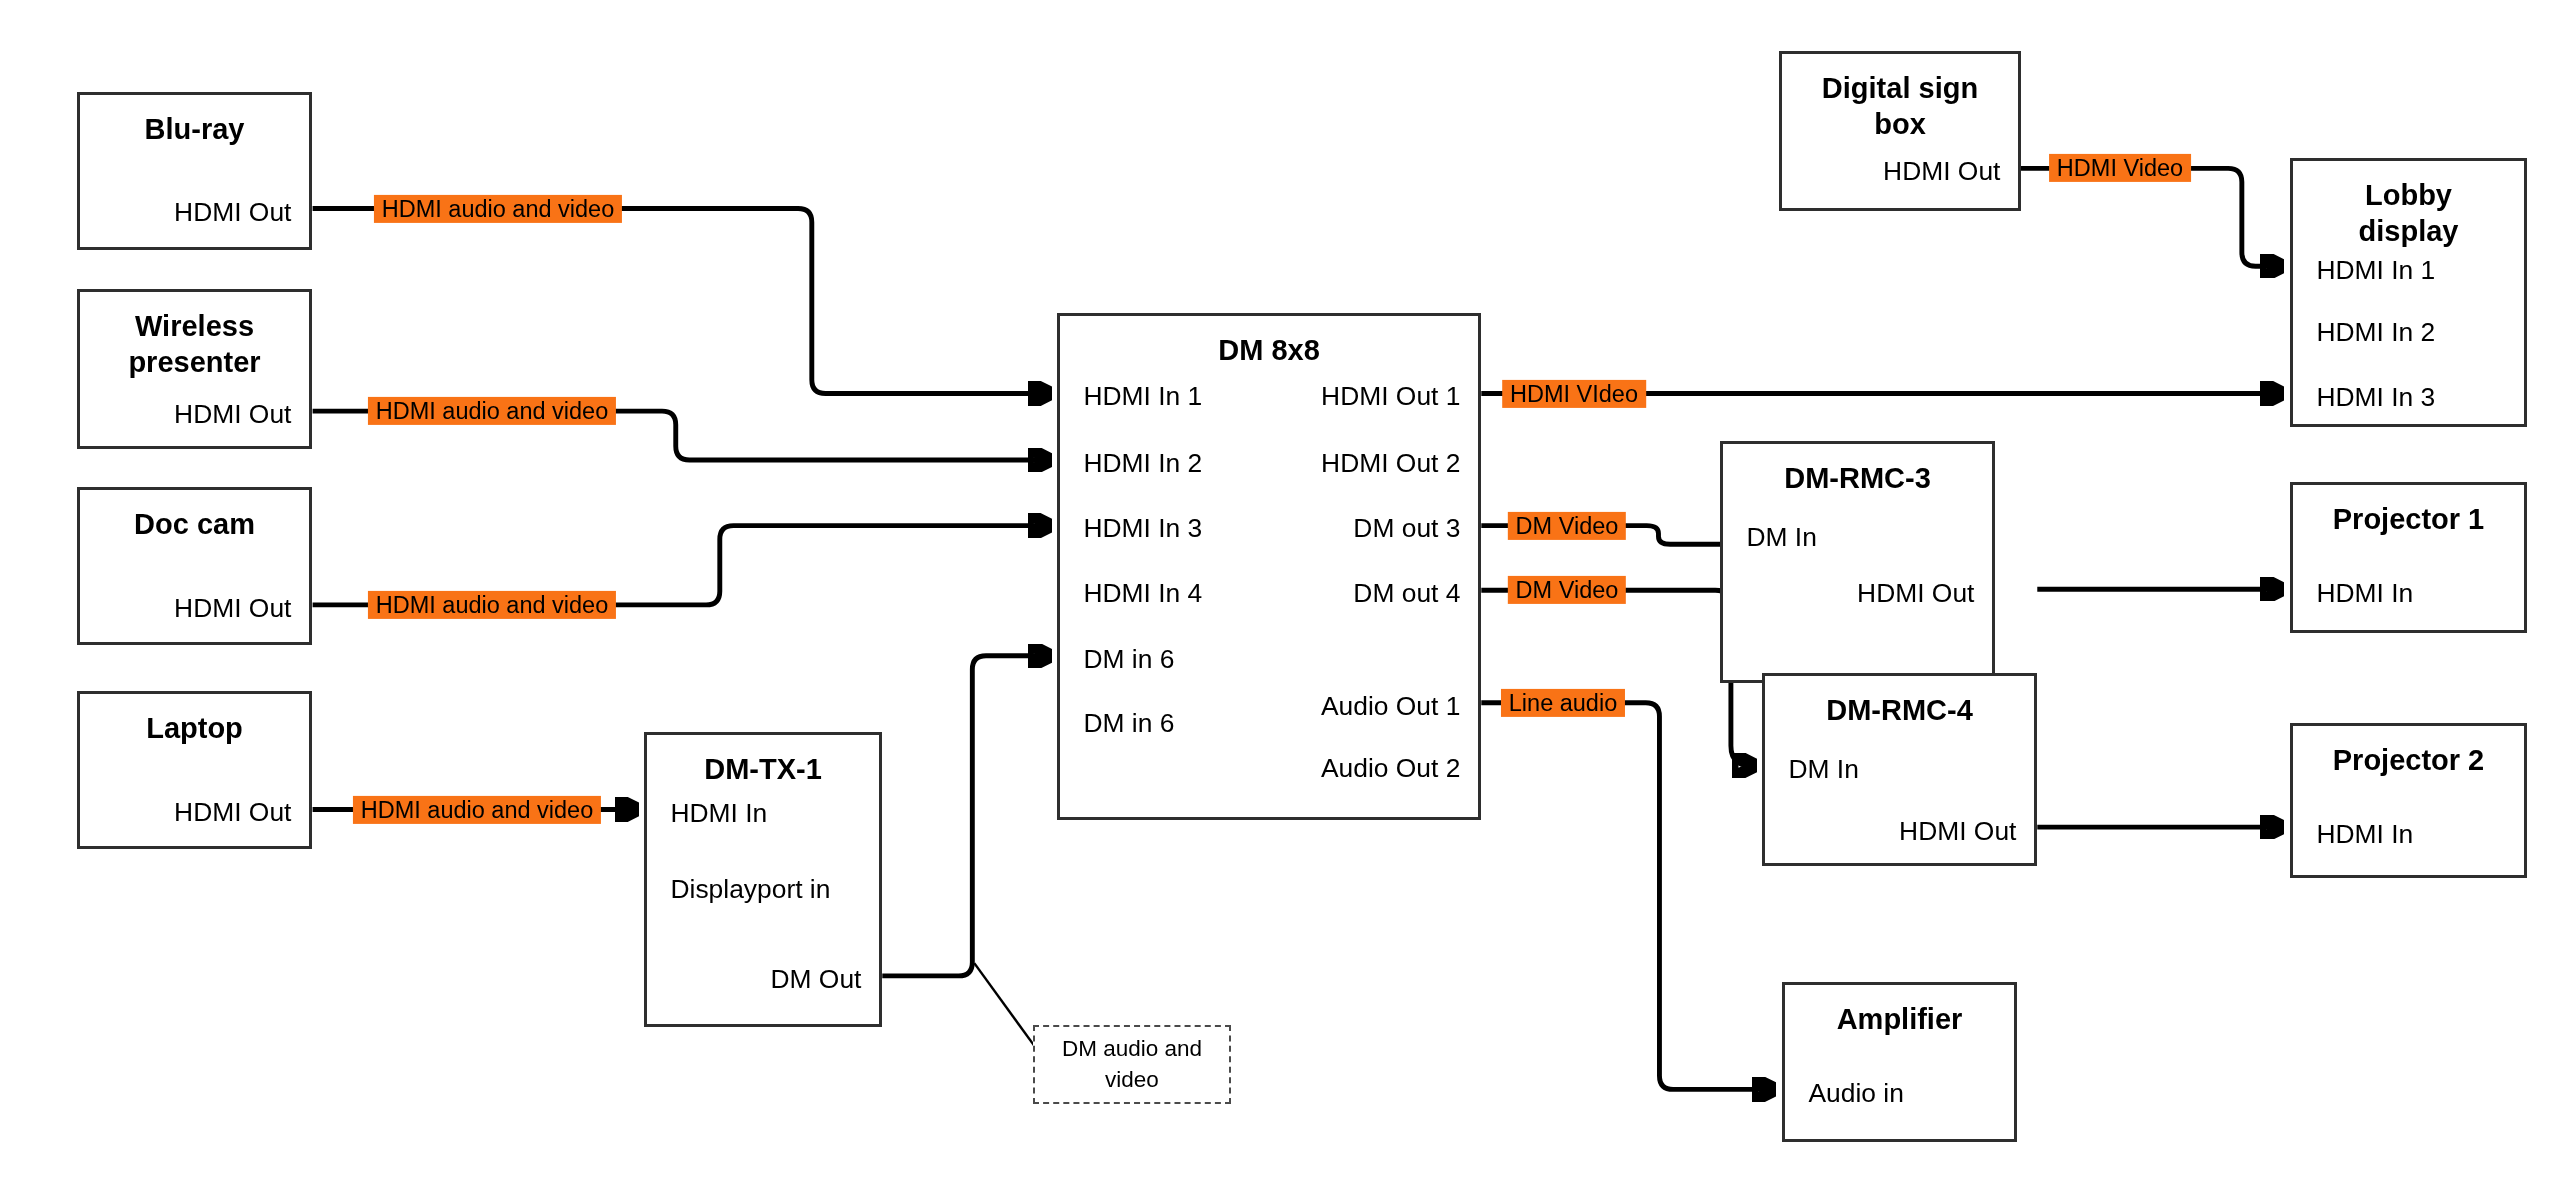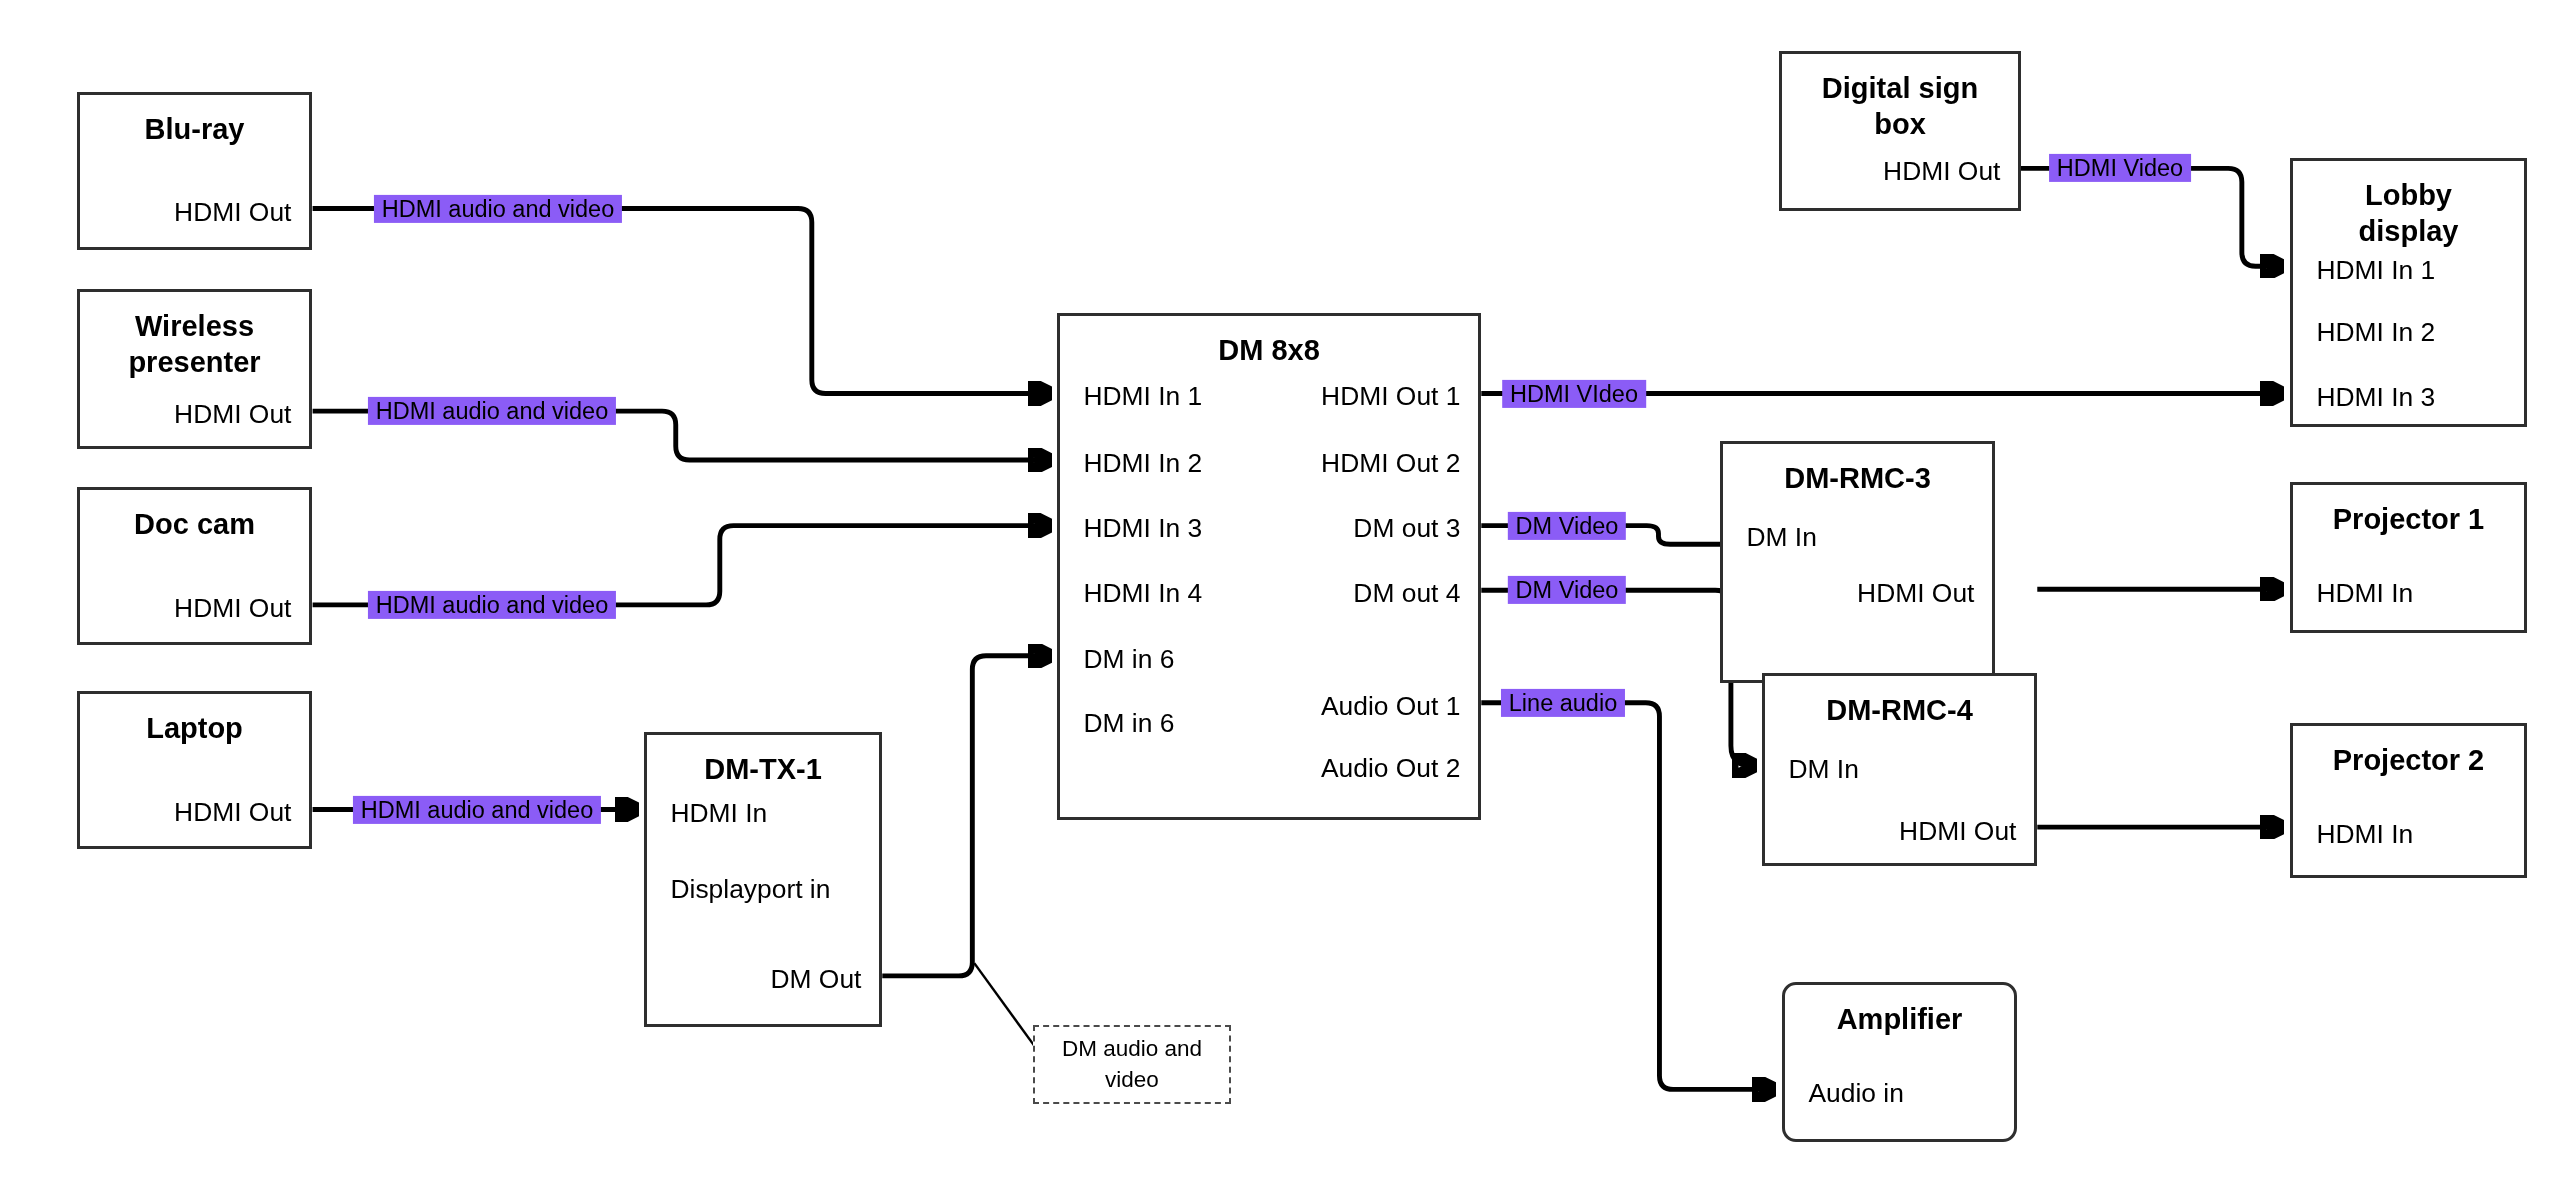--- a/index.html
+++ b/index.html
@@ -46,21 +46,21 @@
     transform: translateY(-50%);
     font-size: 26.4px;
     white-space: nowrap;
     line-height: 1;
   }
   .port.left  { left: 23.5px; }
   .port.right { right: 17.6px; text-align: right; }
   .wire-label {
     position: absolute;
     transform: translate(-50%, -50%);
-    background: #8b5cf6;
+    background: #f97316;
     padding: 0 7.8px;
     font-size: 23.5px;
     white-space: nowrap;
     line-height: 1.2;
   }
   .callout {
     position: absolute;
     box-sizing: border-box;
     border: 2px dashed #4a4a4a;
     background: #ffffff;
@@ -172,21 +172,21 @@
     <div class="node-title">DM-RMC-4</div>
     <span class="port left" style="top:93px;">DM In</span>
     <span class="port right" style="top:155px;">HDMI Out</span>
   </div>
 
   <div class="node" style="left:2290px; top:723px; width:237px; height:155px;">
     <div class="node-title">Projector 2</div>
     <span class="port left" style="top:108px;">HDMI In</span>
   </div>
 
-  <div class="node" style="left:1782px; top:982px; width:235px; height:160px;border-radius:14px;">
+  <div class="node" style="left:1782px; top:982px; width:235px; height:160px;">
     <div class="node-title">Amplifier</div>
     <span class="port left" style="top:108px;">Audio in</span>
   </div>
 
   <span class="wire-label" style="left:498px; top:209px;">HDMI audio and video</span>
   <span class="wire-label" style="left:492px; top:411px;">HDMI audio and video</span>
   <span class="wire-label" style="left:492px; top:605px;">HDMI audio and video</span>
   <span class="wire-label" style="left:477px; top:810px;">HDMI audio and video</span>
   <span class="wire-label" style="left:1574px; top:394px;">HDMI VIdeo</span>
   <span class="wire-label" style="left:2120px; top:168px;">HDMI Video</span>

